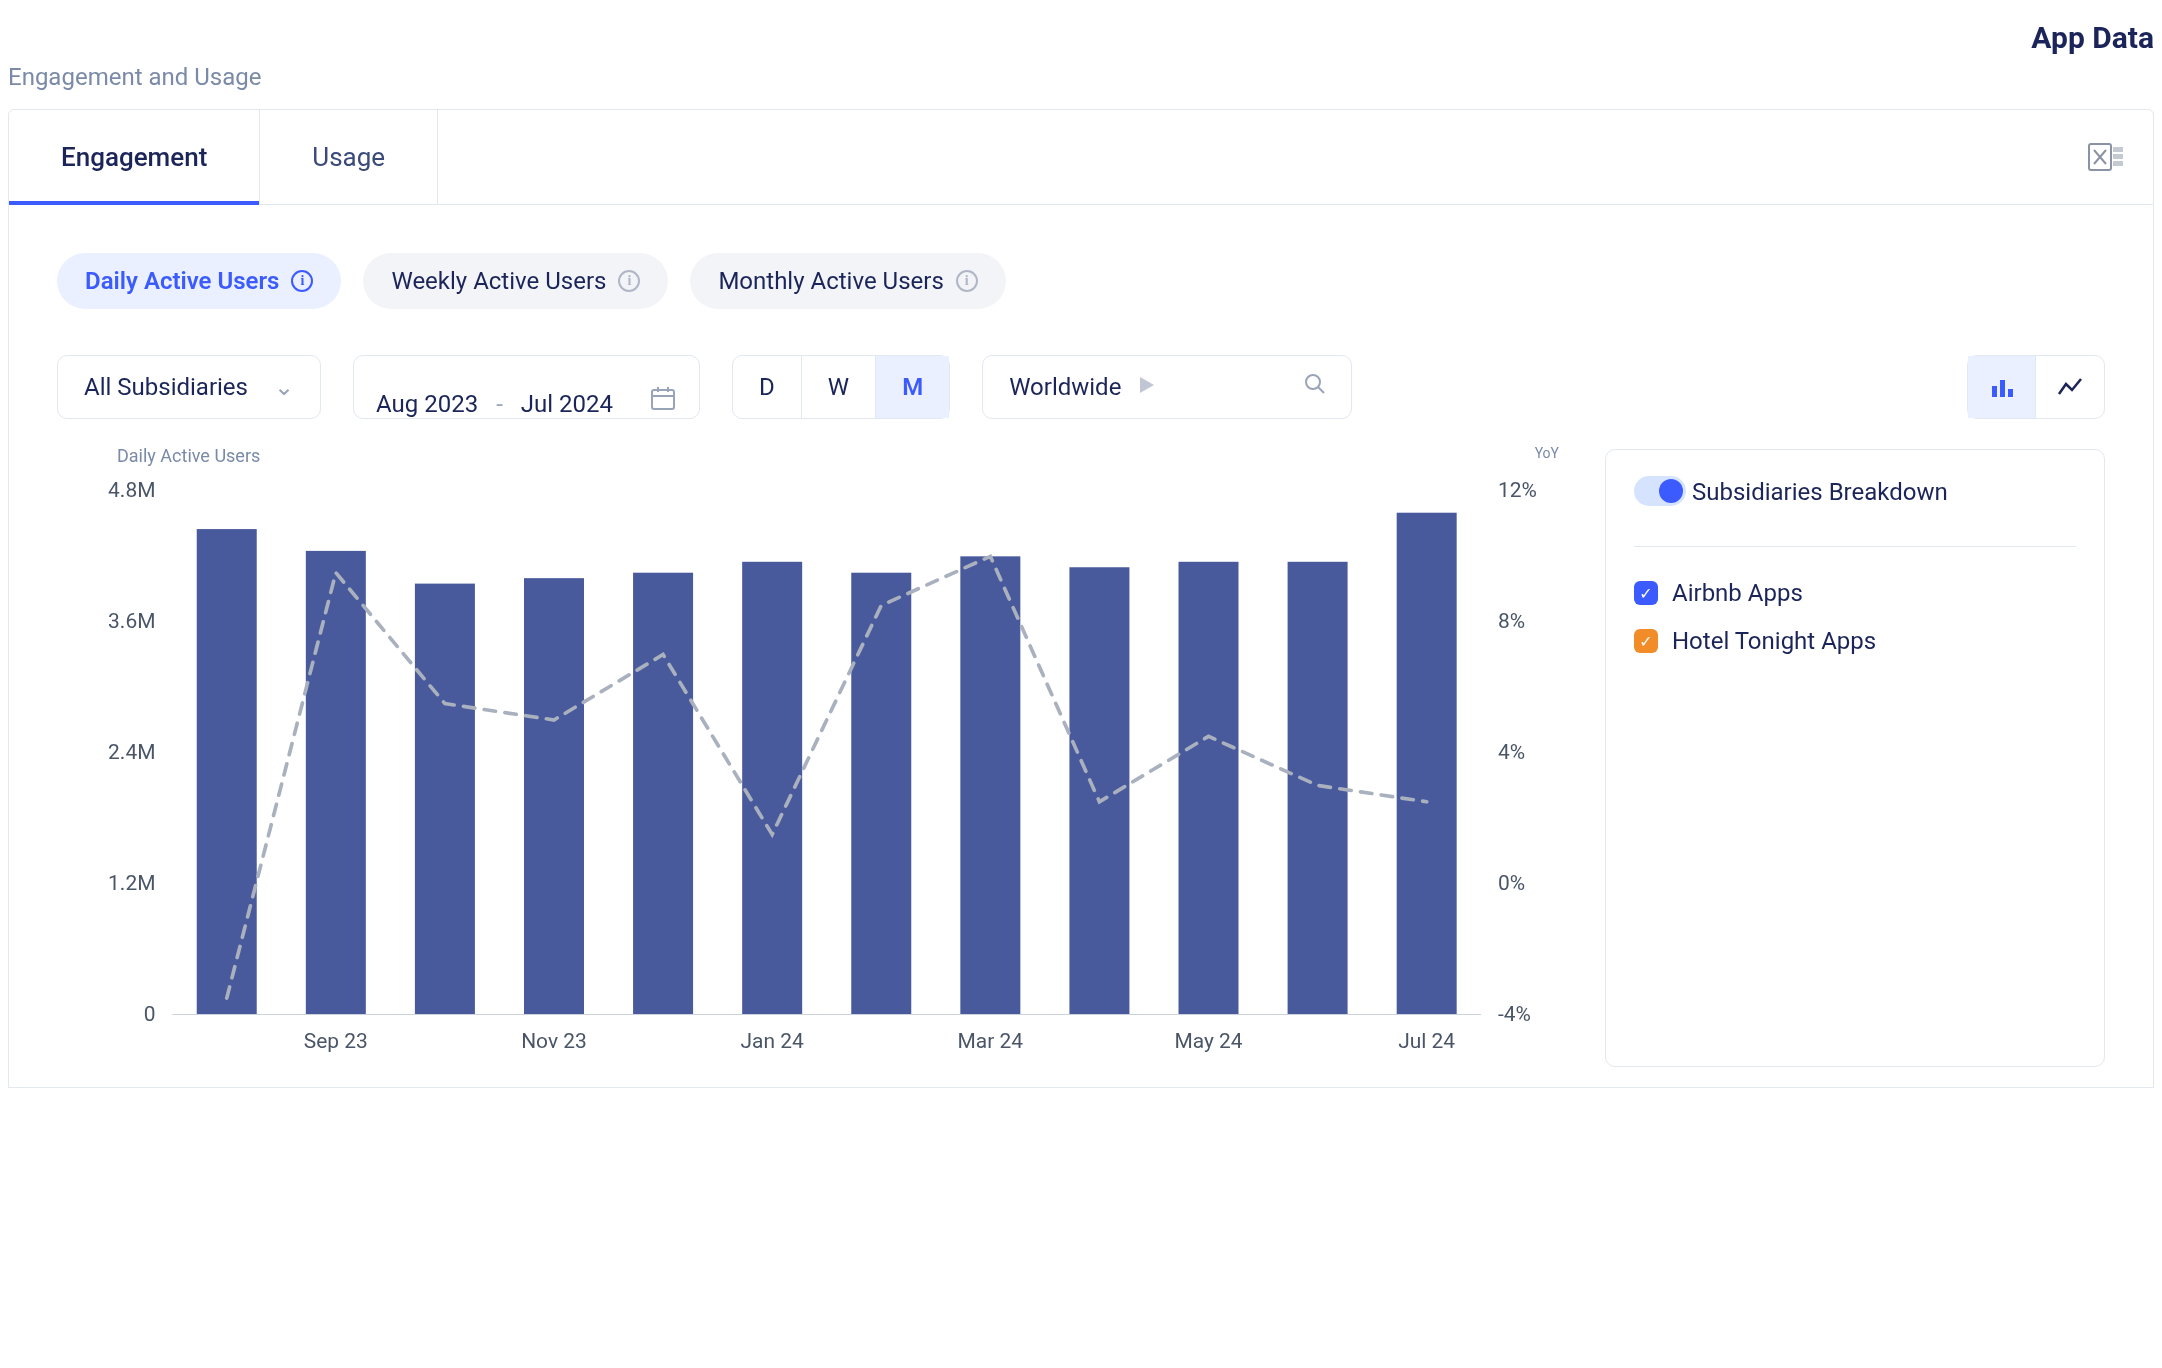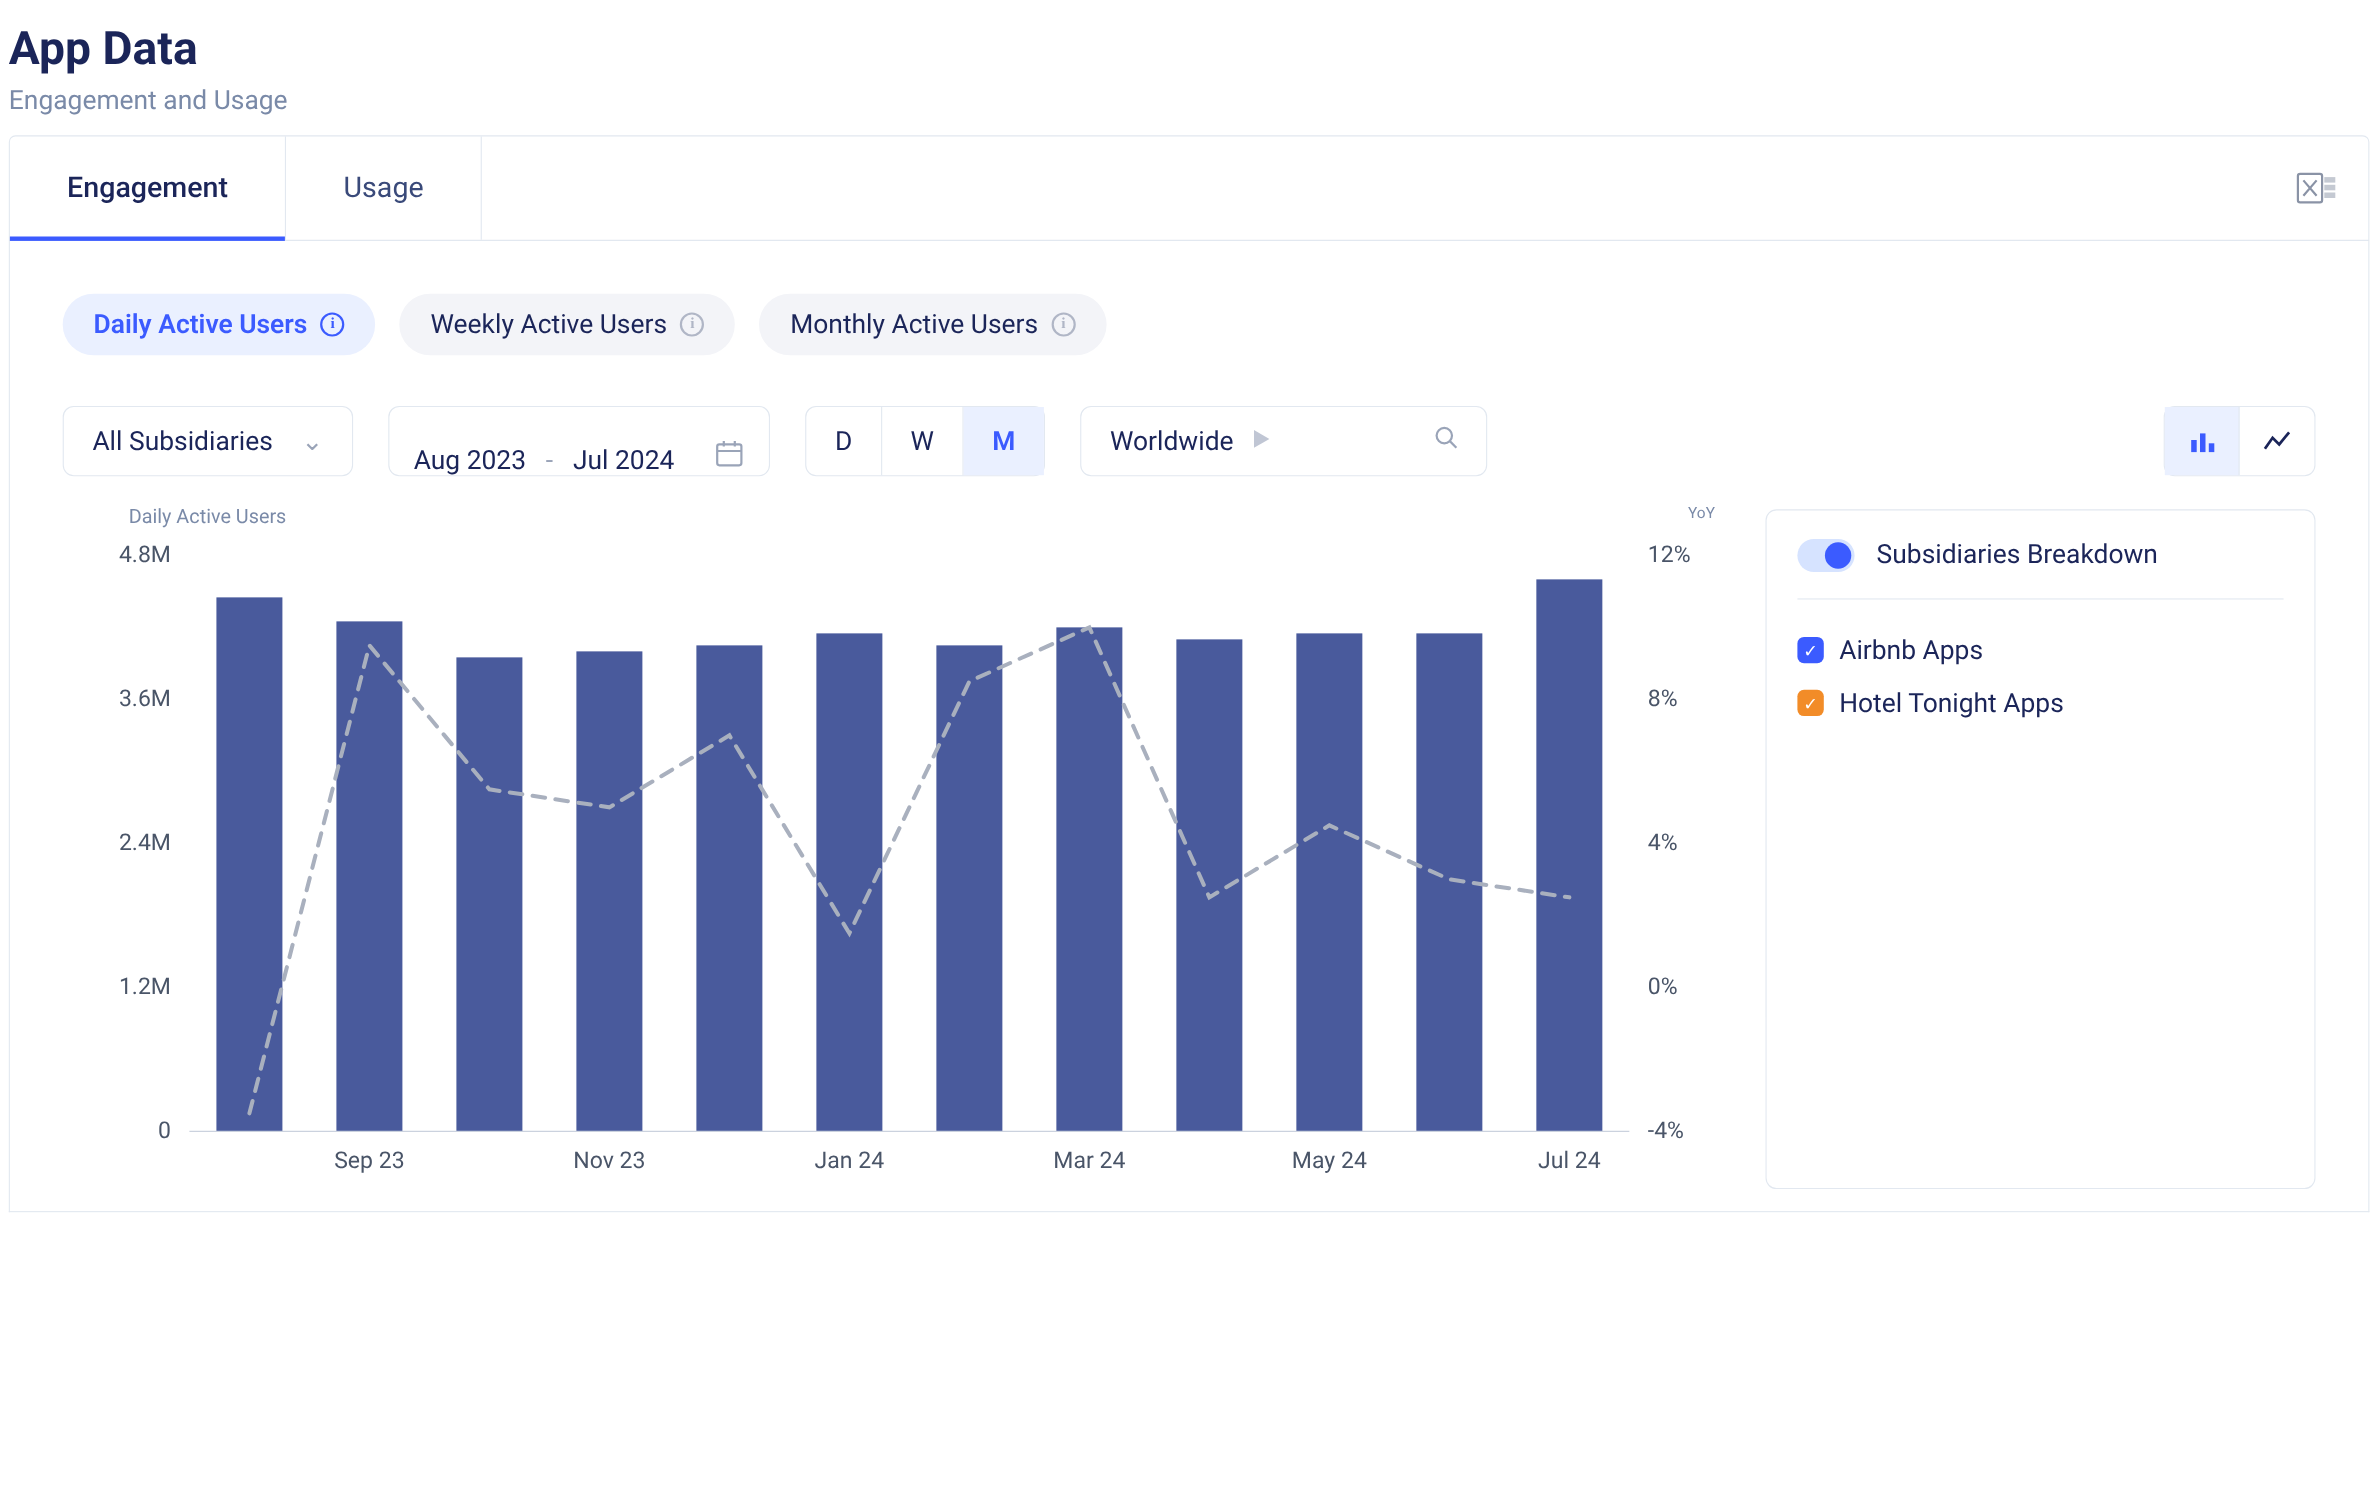--- a/index.html
+++ b/index.html
@@ -24,24 +24,25 @@
     color: var(--ink-1);
     background: #fff;
     width: 2162px;
   }
   .page {
     padding: 10px 8px 20px 8px;
   }
 
   
   .title {
-    font-size: 42px;
+    font-size: 30px;
     font-weight: 700;
     margin: 10px 0 8px 0;
     color: var(--ink-1);
+    text-align: right;
   }
   .subtitle {
     font-size: 24px;
     color: var(--muted);
     margin-bottom: 18px;
   }
 
   
   .tabbar {
     display: flex;
@@ -196,22 +197,22 @@
     position: relative;
   }
   .side {
     width: 500px;
     border: 1px solid var(--border);
     border-radius: 10px;
     padding: 26px 28px;
     font-size: 24px;
   }
   .side .toggle-row {
-    display:flex; align-items:flex-start; gap:20px;
-    padding-bottom: 24px;
+    display:flex; align-items:flex-end; gap:6px;
+    padding-bottom: 40px;
     border-bottom:1px solid var(--border);
     margin-bottom: 22px;
   }
   .switch {
     width: 52px; height: 30px; border-radius: 999px;
     background: #d6e3ff; position:relative; cursor:pointer;
   }
   .switch .knob {
     position:absolute; right:3px; top:3px;
     width:24px; height:24px; border-radius:50%;

